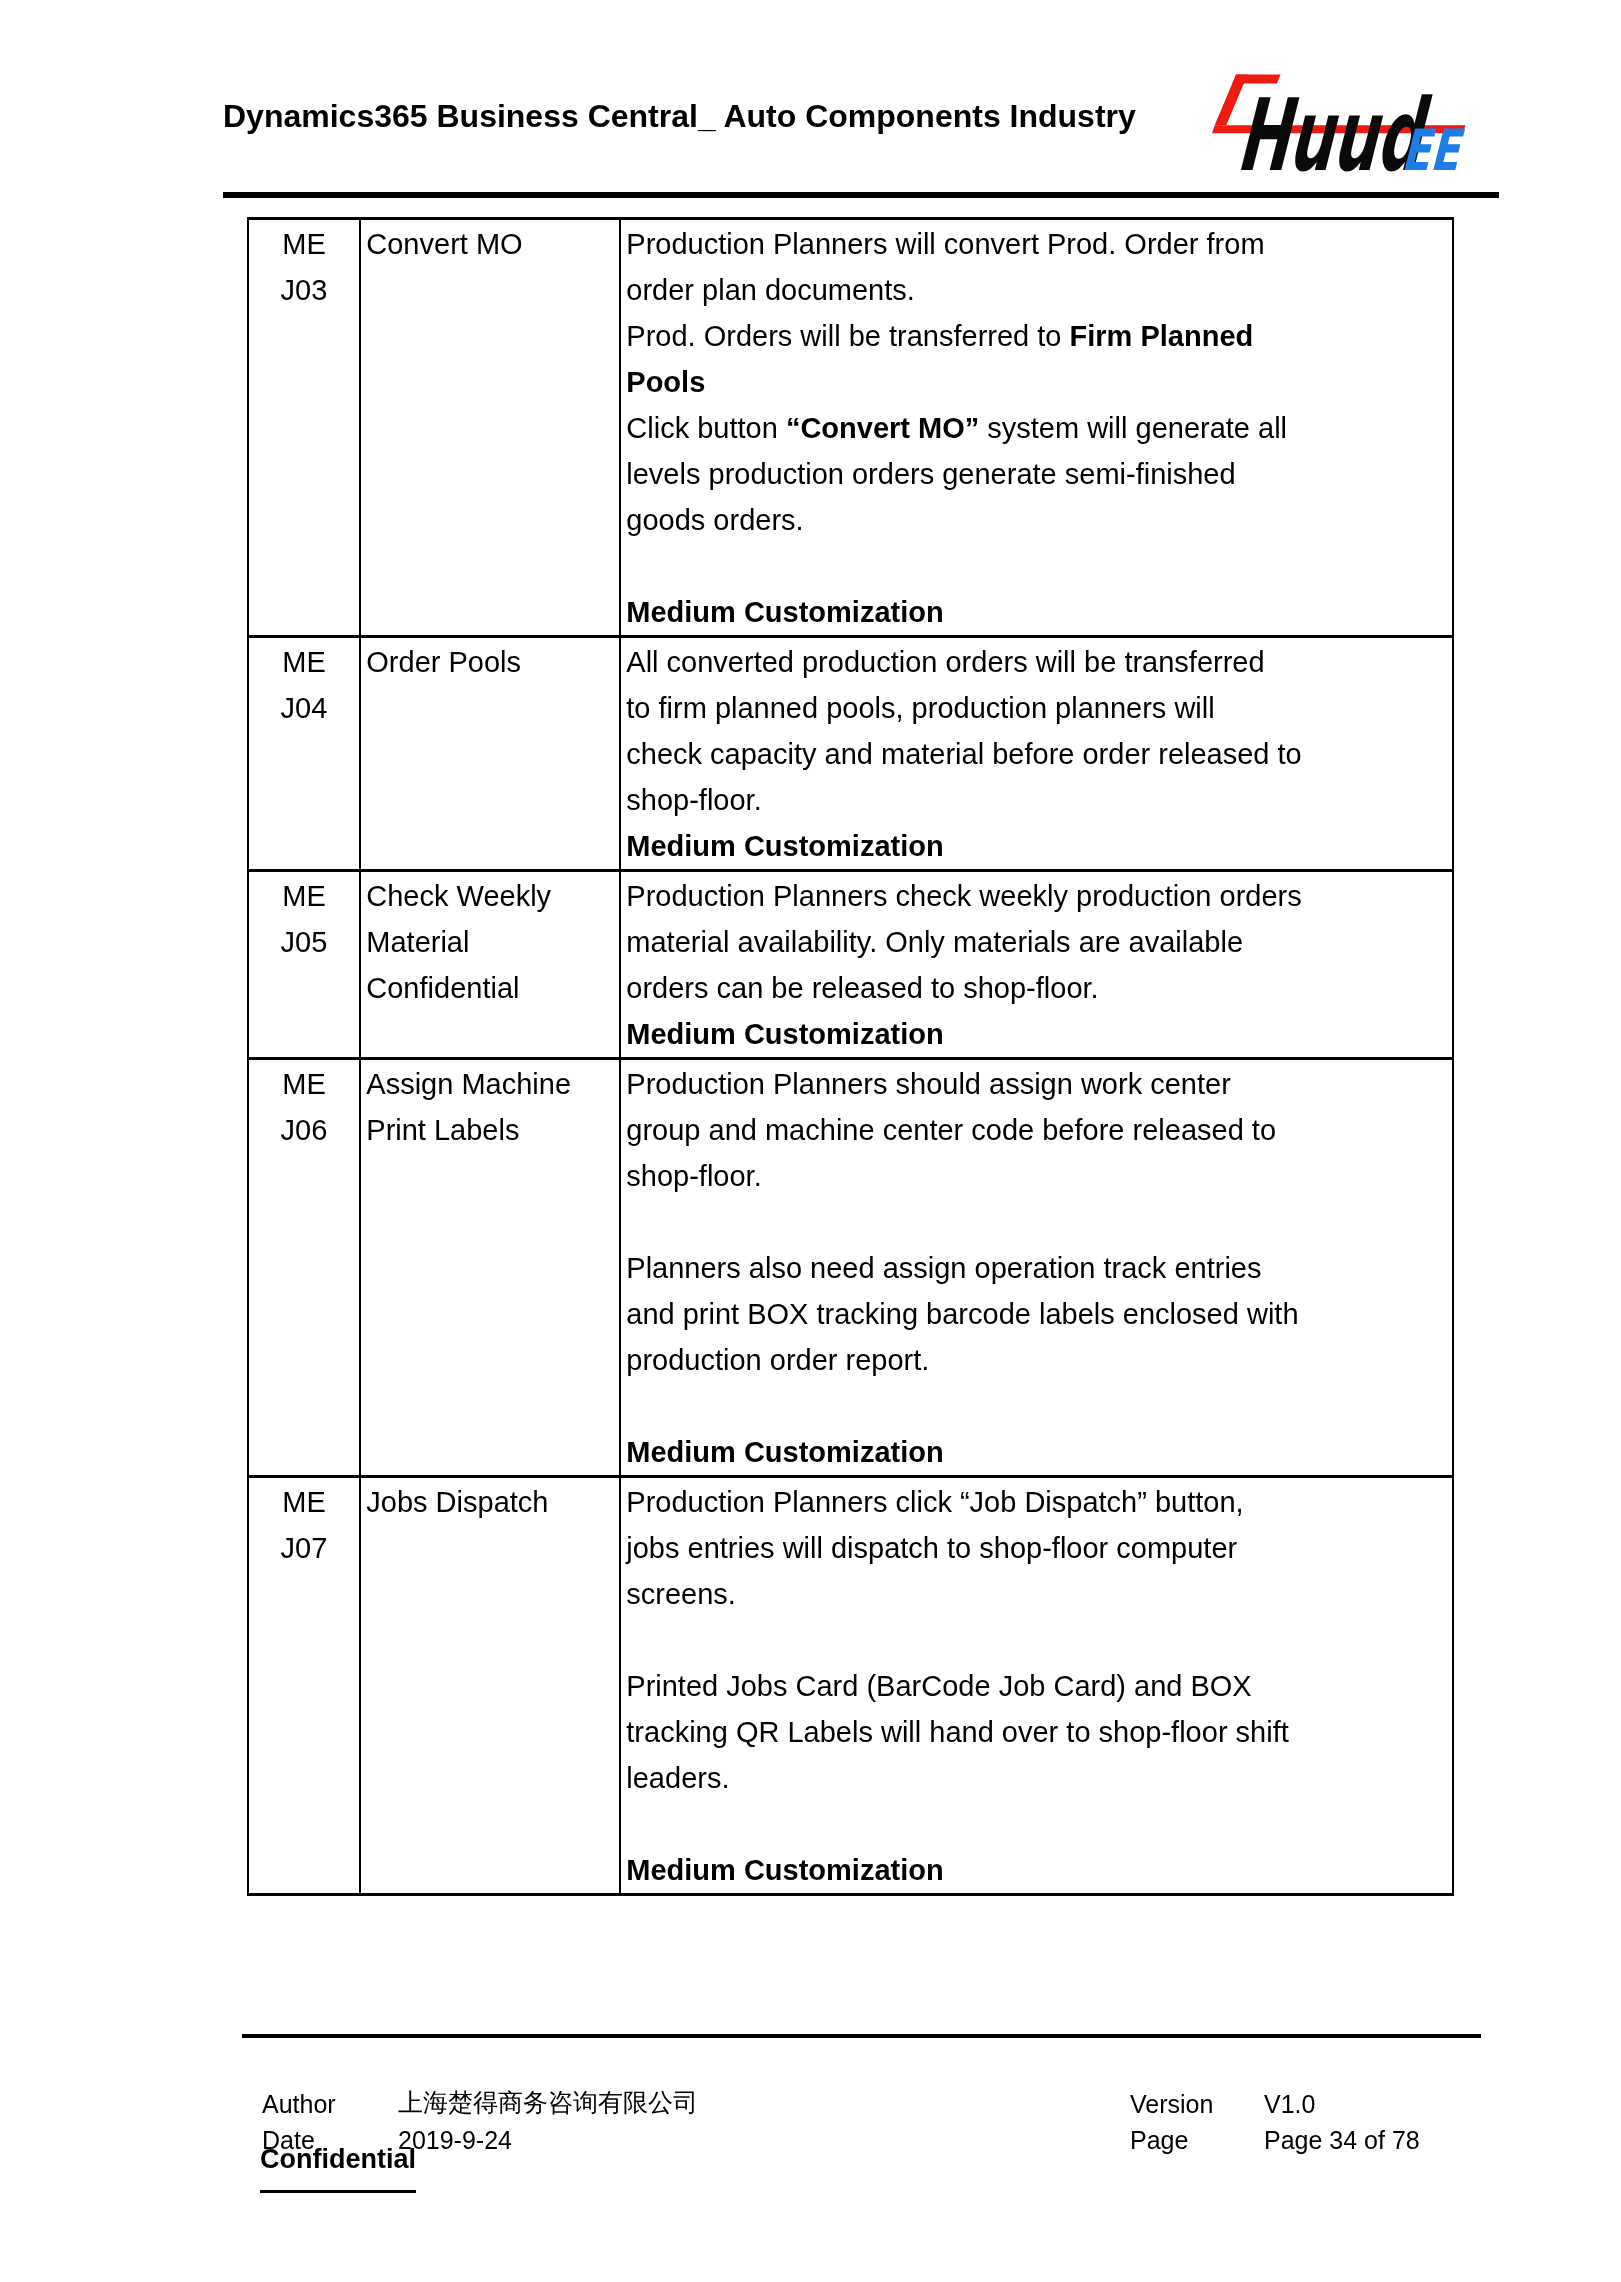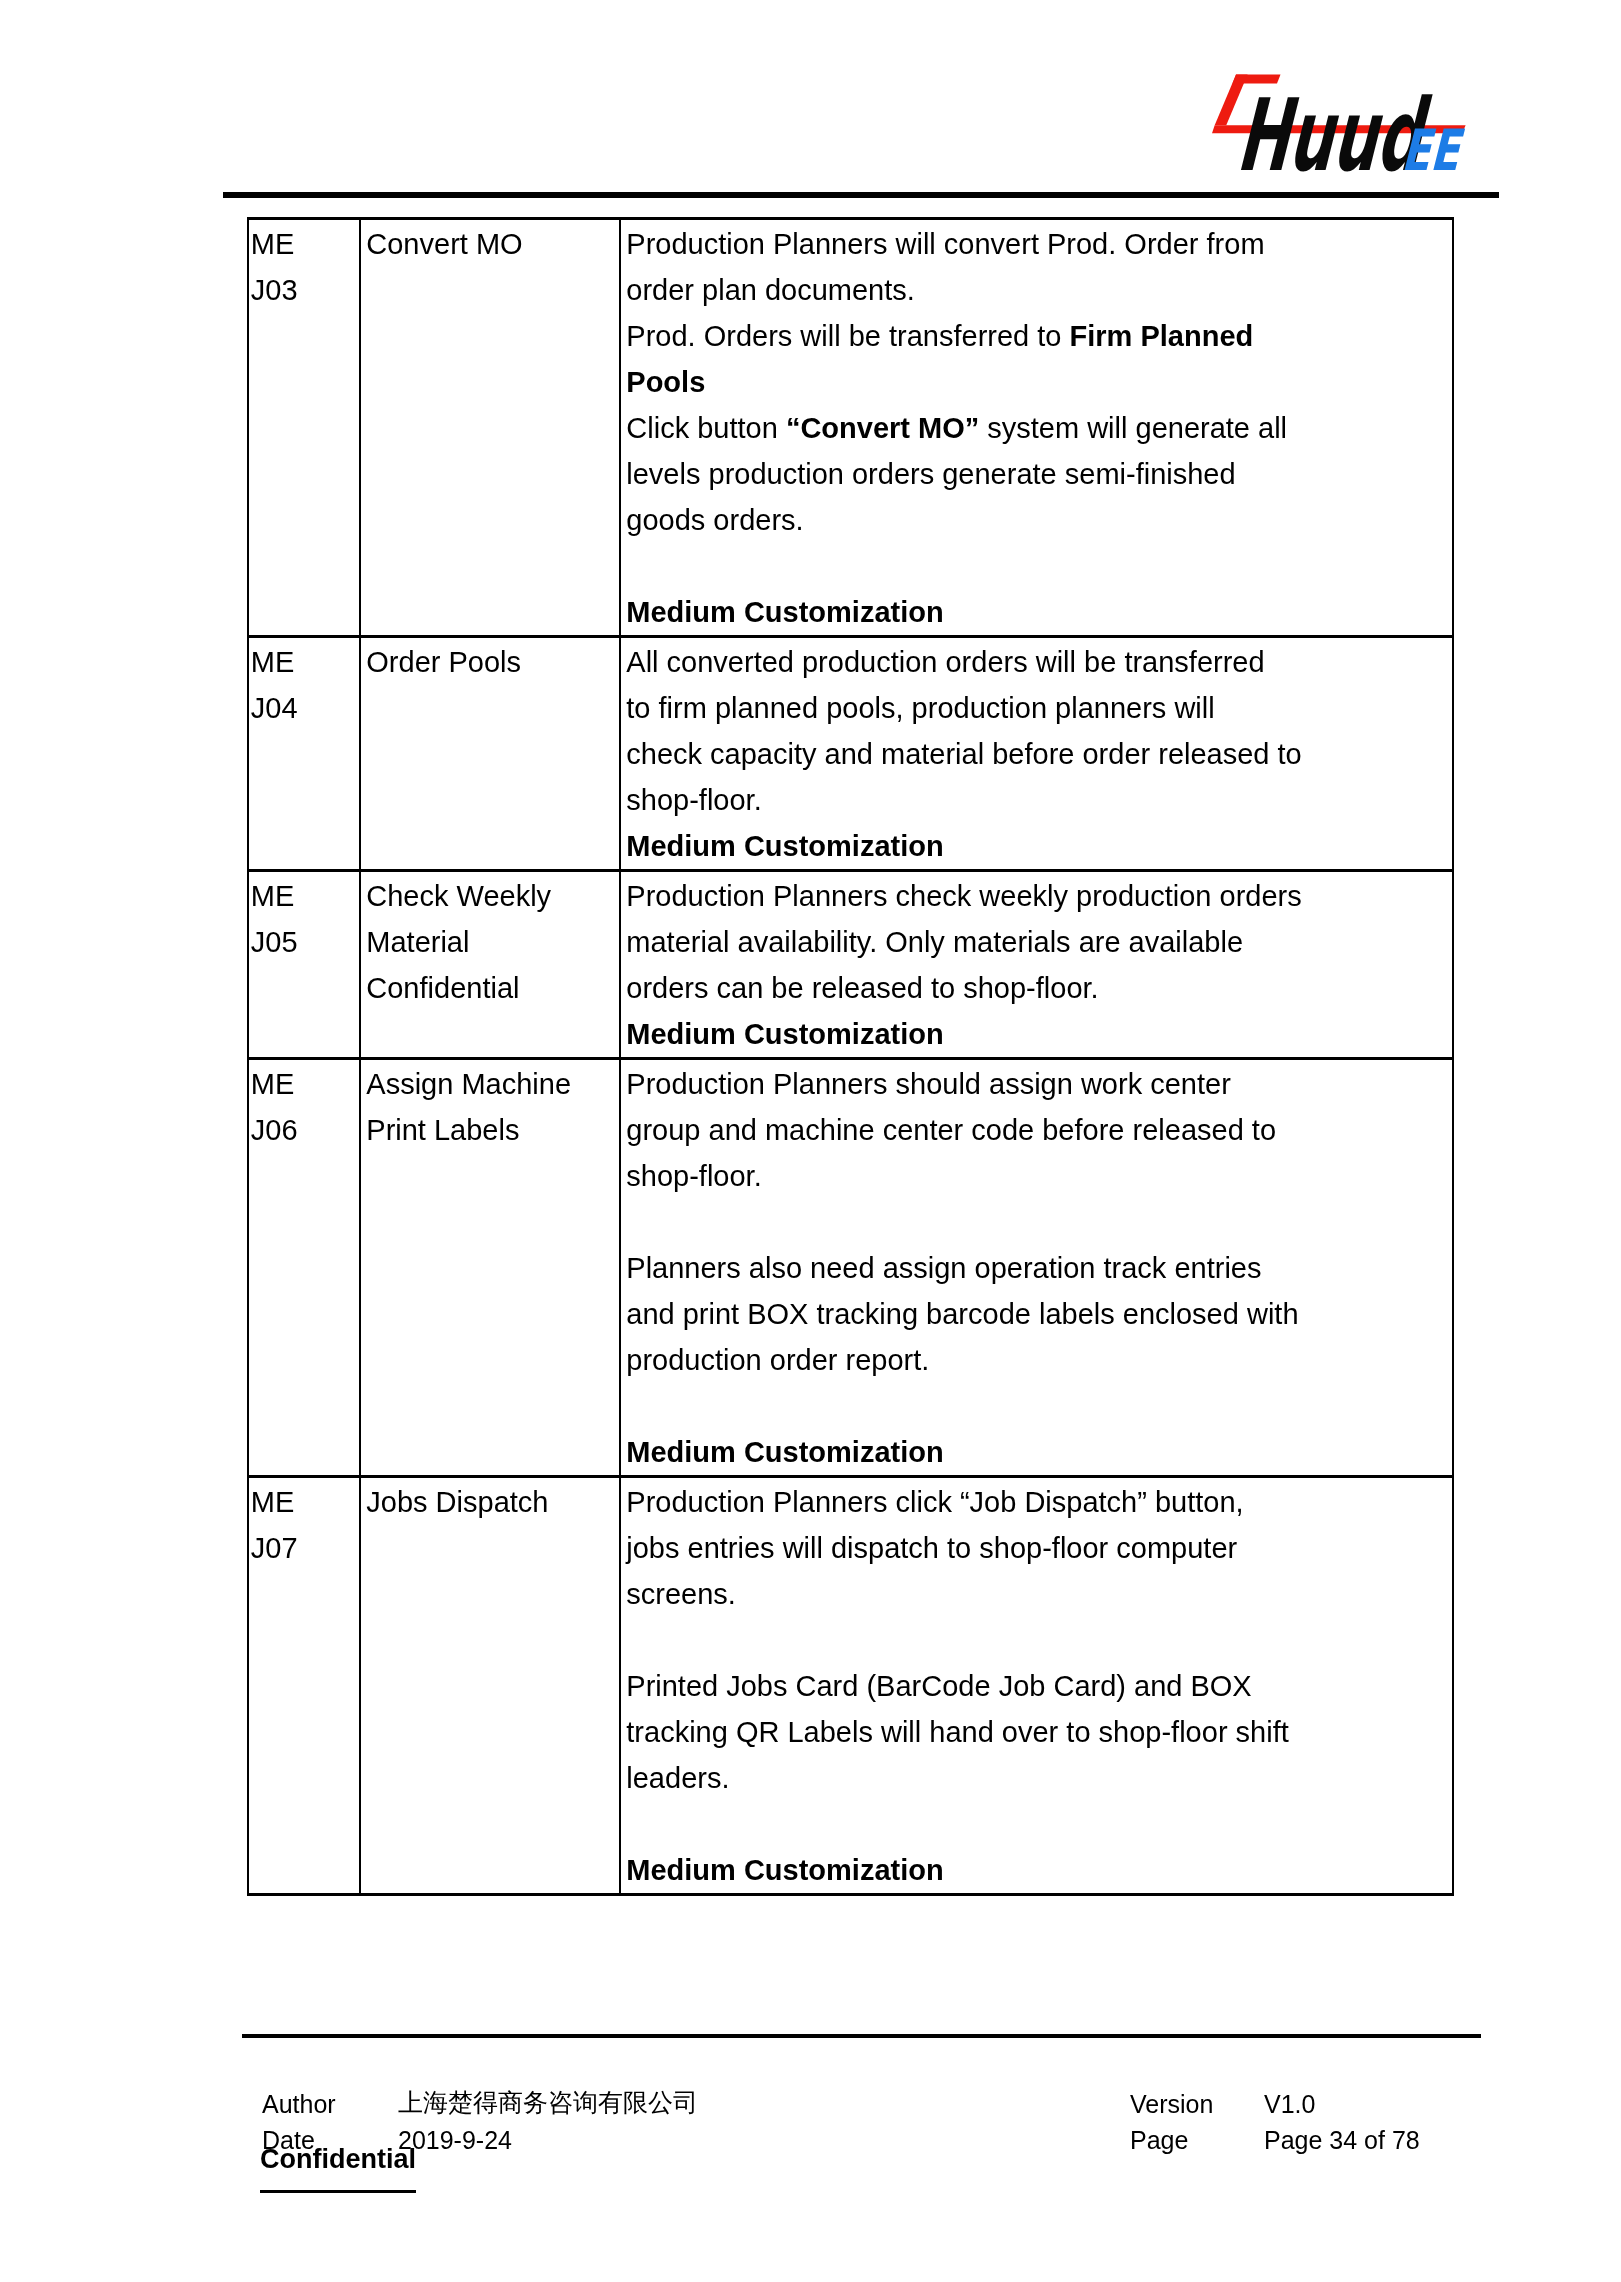--- a/index.html
+++ b/index.html
@@ -29,21 +29,21 @@
     width:1206px;
     font-size:29px;line-height:46px;
   }
   .doc-table td{
     border:2.7px solid #000;
     border-top-width:3.6px;border-bottom-width:3.6px;
     vertical-align:top;
     padding:0.9px 5.3px 0 5.3px;
     overflow:hidden;
   }
-  .doc-table .id-cell{text-align:left;padding-left:1.8px;padding-right:1.8px;margin-left:8px;}
+  .doc-table .id-cell{text-align:center;padding-left:1.8px;padding-right:1.8px;margin-left:8px;}
   .doc-table .desc-cell{}
   .line{white-space:nowrap;height:46px;}
   .b{font-weight:bold;}
   
   .footer-rule{
     position:absolute;left:242px;top:2034px;
     width:1239px;height:3.6px;background:#000;
   }
   .f-item{position:absolute;font-size:25px;line-height:30px;margin-top:39px;}
   .cjk{font-family:Liberation Serif, serif;text-align:right;}
@@ -52,20 +52,21 @@
     font-size:27px;font-weight:bold;
     border-bottom:3.6px solid #000;padding-bottom:15px;
   }
 </style>
 </head>
 <body>
 
 <div class="page">
 
   <div class="doc-title">
+    <div>Dynamics365 Business Central_ Auto Components Industry</div>
   </div>
 
   <svg class="logo" viewBox="0 0 300 150">
     <g>
       <polygon points="27,33 77,33 73,43 23,43" fill="#ee1b10"></polygon>
       <polygon points="27,33 40,33 16,90 3,90" fill="#ee1b10"></polygon>
       <polygon points="3,90 285,90 281,99 0,99" fill="#ee1b10"></polygon>
     </g>
     <g transform="translate(26,140) skewX(-14) scale(0.62,1)" font-family="DejaVu Sans, sans-serif" font-weight="bold" font-size="112">
       <text x="0" y="0" fill="#0a0a0a">Huud</text>

